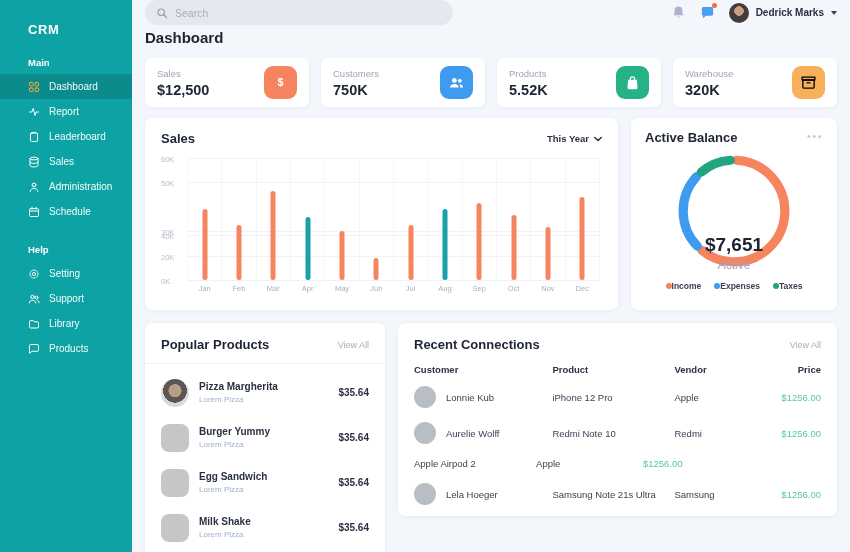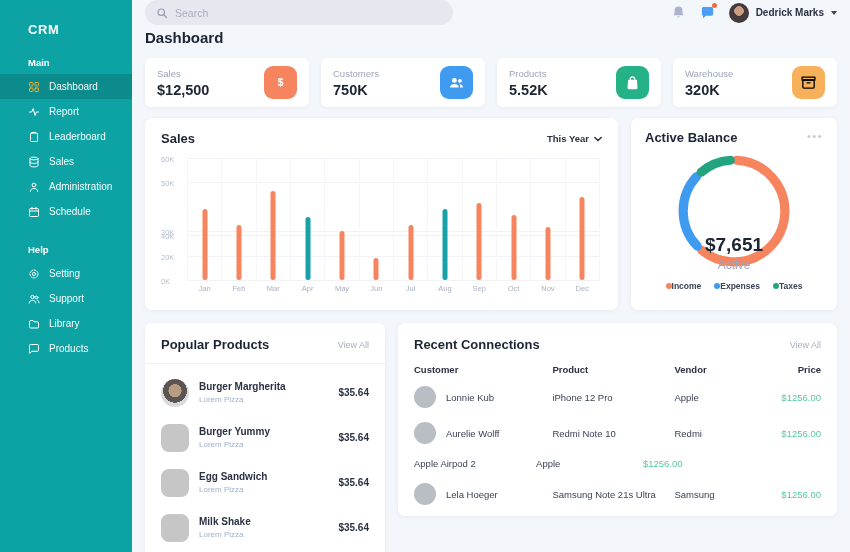--- a/index.html
+++ b/index.html
@@ -416,21 +416,21 @@
     <section class="bottom-row">
       <div class="card products-card">
         <div class="pc-head">
           <div class="card-title">Popular Products</div>
           <span class="view-all">View All</span>
         </div>
         <div class="product-list" id="product-list">
             <div class="product-row">
               <div class="thumb round"></div>
               <div class="product-info">
-                <div class="product-name">Burger Margherita</div>
+                <div class="product-name">Pizza Margherita</div>
                 <div class="product-sub">Lorem Pizza</div>
               </div>
               <div class="product-price">$35.64</div>
             </div>
             <div class="product-row">
               <div class="thumb"></div>
               <div class="product-info">
                 <div class="product-name">Burger Yummy</div>
                 <div class="product-sub">Lorem Pizza</div>
               </div>

